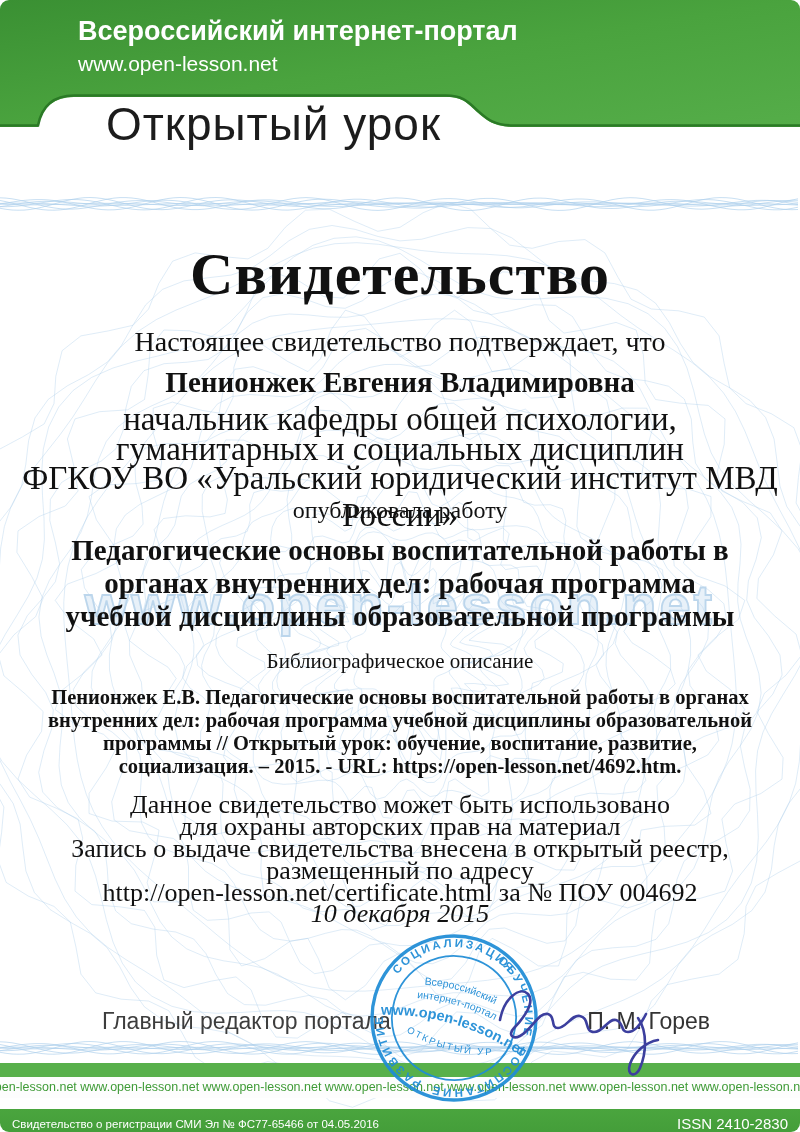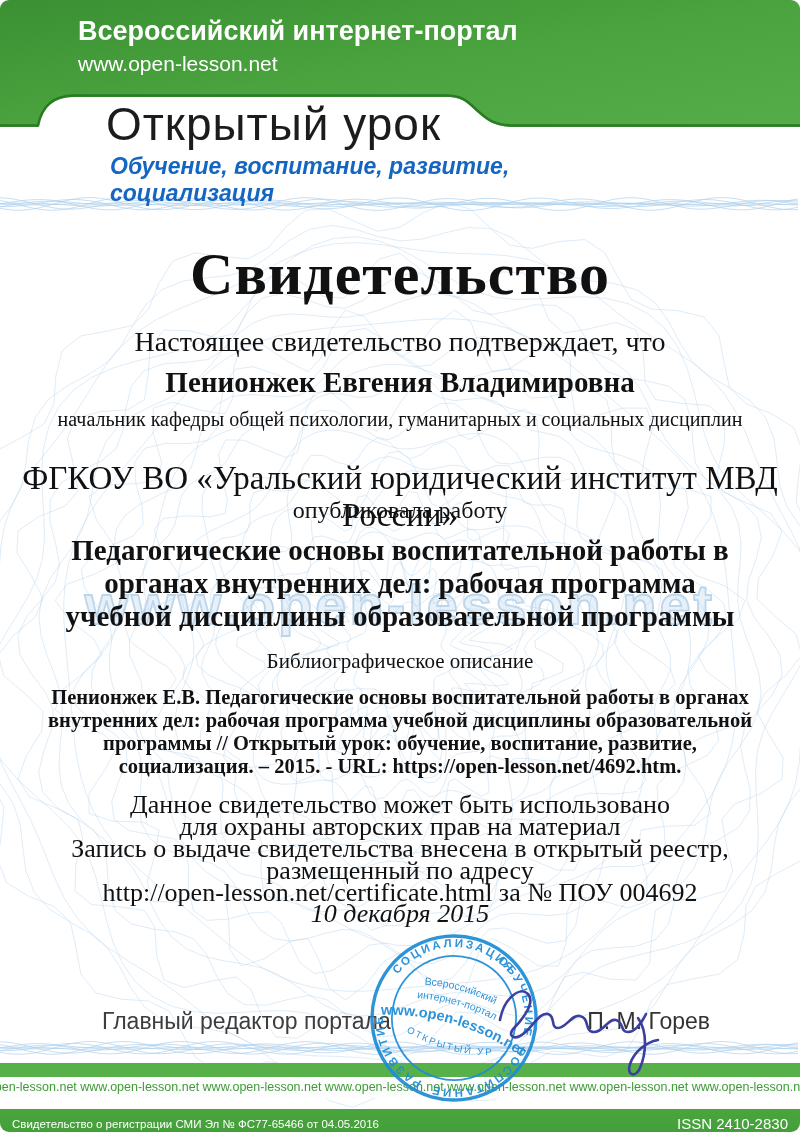--- a/index.html
+++ b/index.html
@@ -39,21 +39,21 @@
   .tagline{
     position:absolute;left:110px;top:153px;
     font-family:"Liberation Sans", sans-serif;font-style:italic;font-weight:bold;
     font-size:23px;color:#1566c0;
   }
   
   .block{position:absolute;left:0;width:100%;text-align:center;z-index:2;}
   .cert-title{top:240px;font-size:60px;font-weight:bold;letter-spacing:1px;}
   .intro{top:326px;font-size:28px;}
   .author{top:366px;font-size:29px;font-weight:bold;}
-  .position{top:404px;font-size:20px;line-height:30px;}
+  .position{top:404px;font-size:33px;line-height:30px;}
   .position .inner{max-width:740px;margin:0 auto;}
   .org{top:460px;font-size:33px;}
   .published{top:497px;font-size:24px;}
   .work-title{top:534px;font-size:29px;font-weight:bold;line-height:33px;}
   .work-title .inner{max-width:700px;margin:0 auto;}
   .biblio-label{top:649px;font-size:21px;}
   .citation{top:686px;font-size:20.5px;font-weight:bold;line-height:23px;text-align:center;}
   .citation .inner{max-width:716px;margin:0 auto;}
   .fine{top:794px;font-size:26px;line-height:22px;}
   .date{top:899px;font-size:26px;font-style:italic;}
@@ -164,21 +164,20 @@
       </defs>
       <rect x="0" y="0" width="800" height="127" fill="url(#hgrad)"></rect>
 
       <path d="M38,132 L38,127 Q44,97 74,97 L446,97 C464,97 468,104 477,112 C486,120 494,127 514,127 L514,132 Z" fill="#ffffff"></path>
 
       <path d="M0,125.5 L38,125.5 Q44,95.5 74,95.5 L446,95.5 C464,95.5 469,103 478,111 C487,119 494,125.5 514,125.5 L800,125.5" fill="none" stroke="#2b7a26" stroke-width="2.6"></path>
     </svg>
     <div class="portal-title">Всероссийский интернет-портал</div>
     <div class="portal-url">www.open-lesson.net</div>
     <div class="brand">Открытый урок</div>
-    <div class="tagline">Обучение, воспитание, развитие, социализация</div>
   </div>
 
   <div class="block cert-title">Свидетельство</div>
   <div class="block intro">Настоящее свидетельство подтверждает, что</div>
   <div class="block author">Пенионжек Евгения Владимировна</div>
   <div class="block position">
     <div class="inner">начальник кафедры общей психологии, гуманитарных и социальных дисциплин</div>
   </div>
   <div class="block org">ФГКОУ ВО «Уральский юридический институт МВД России»</div>
   <div class="block published">опубликовала работу</div>

